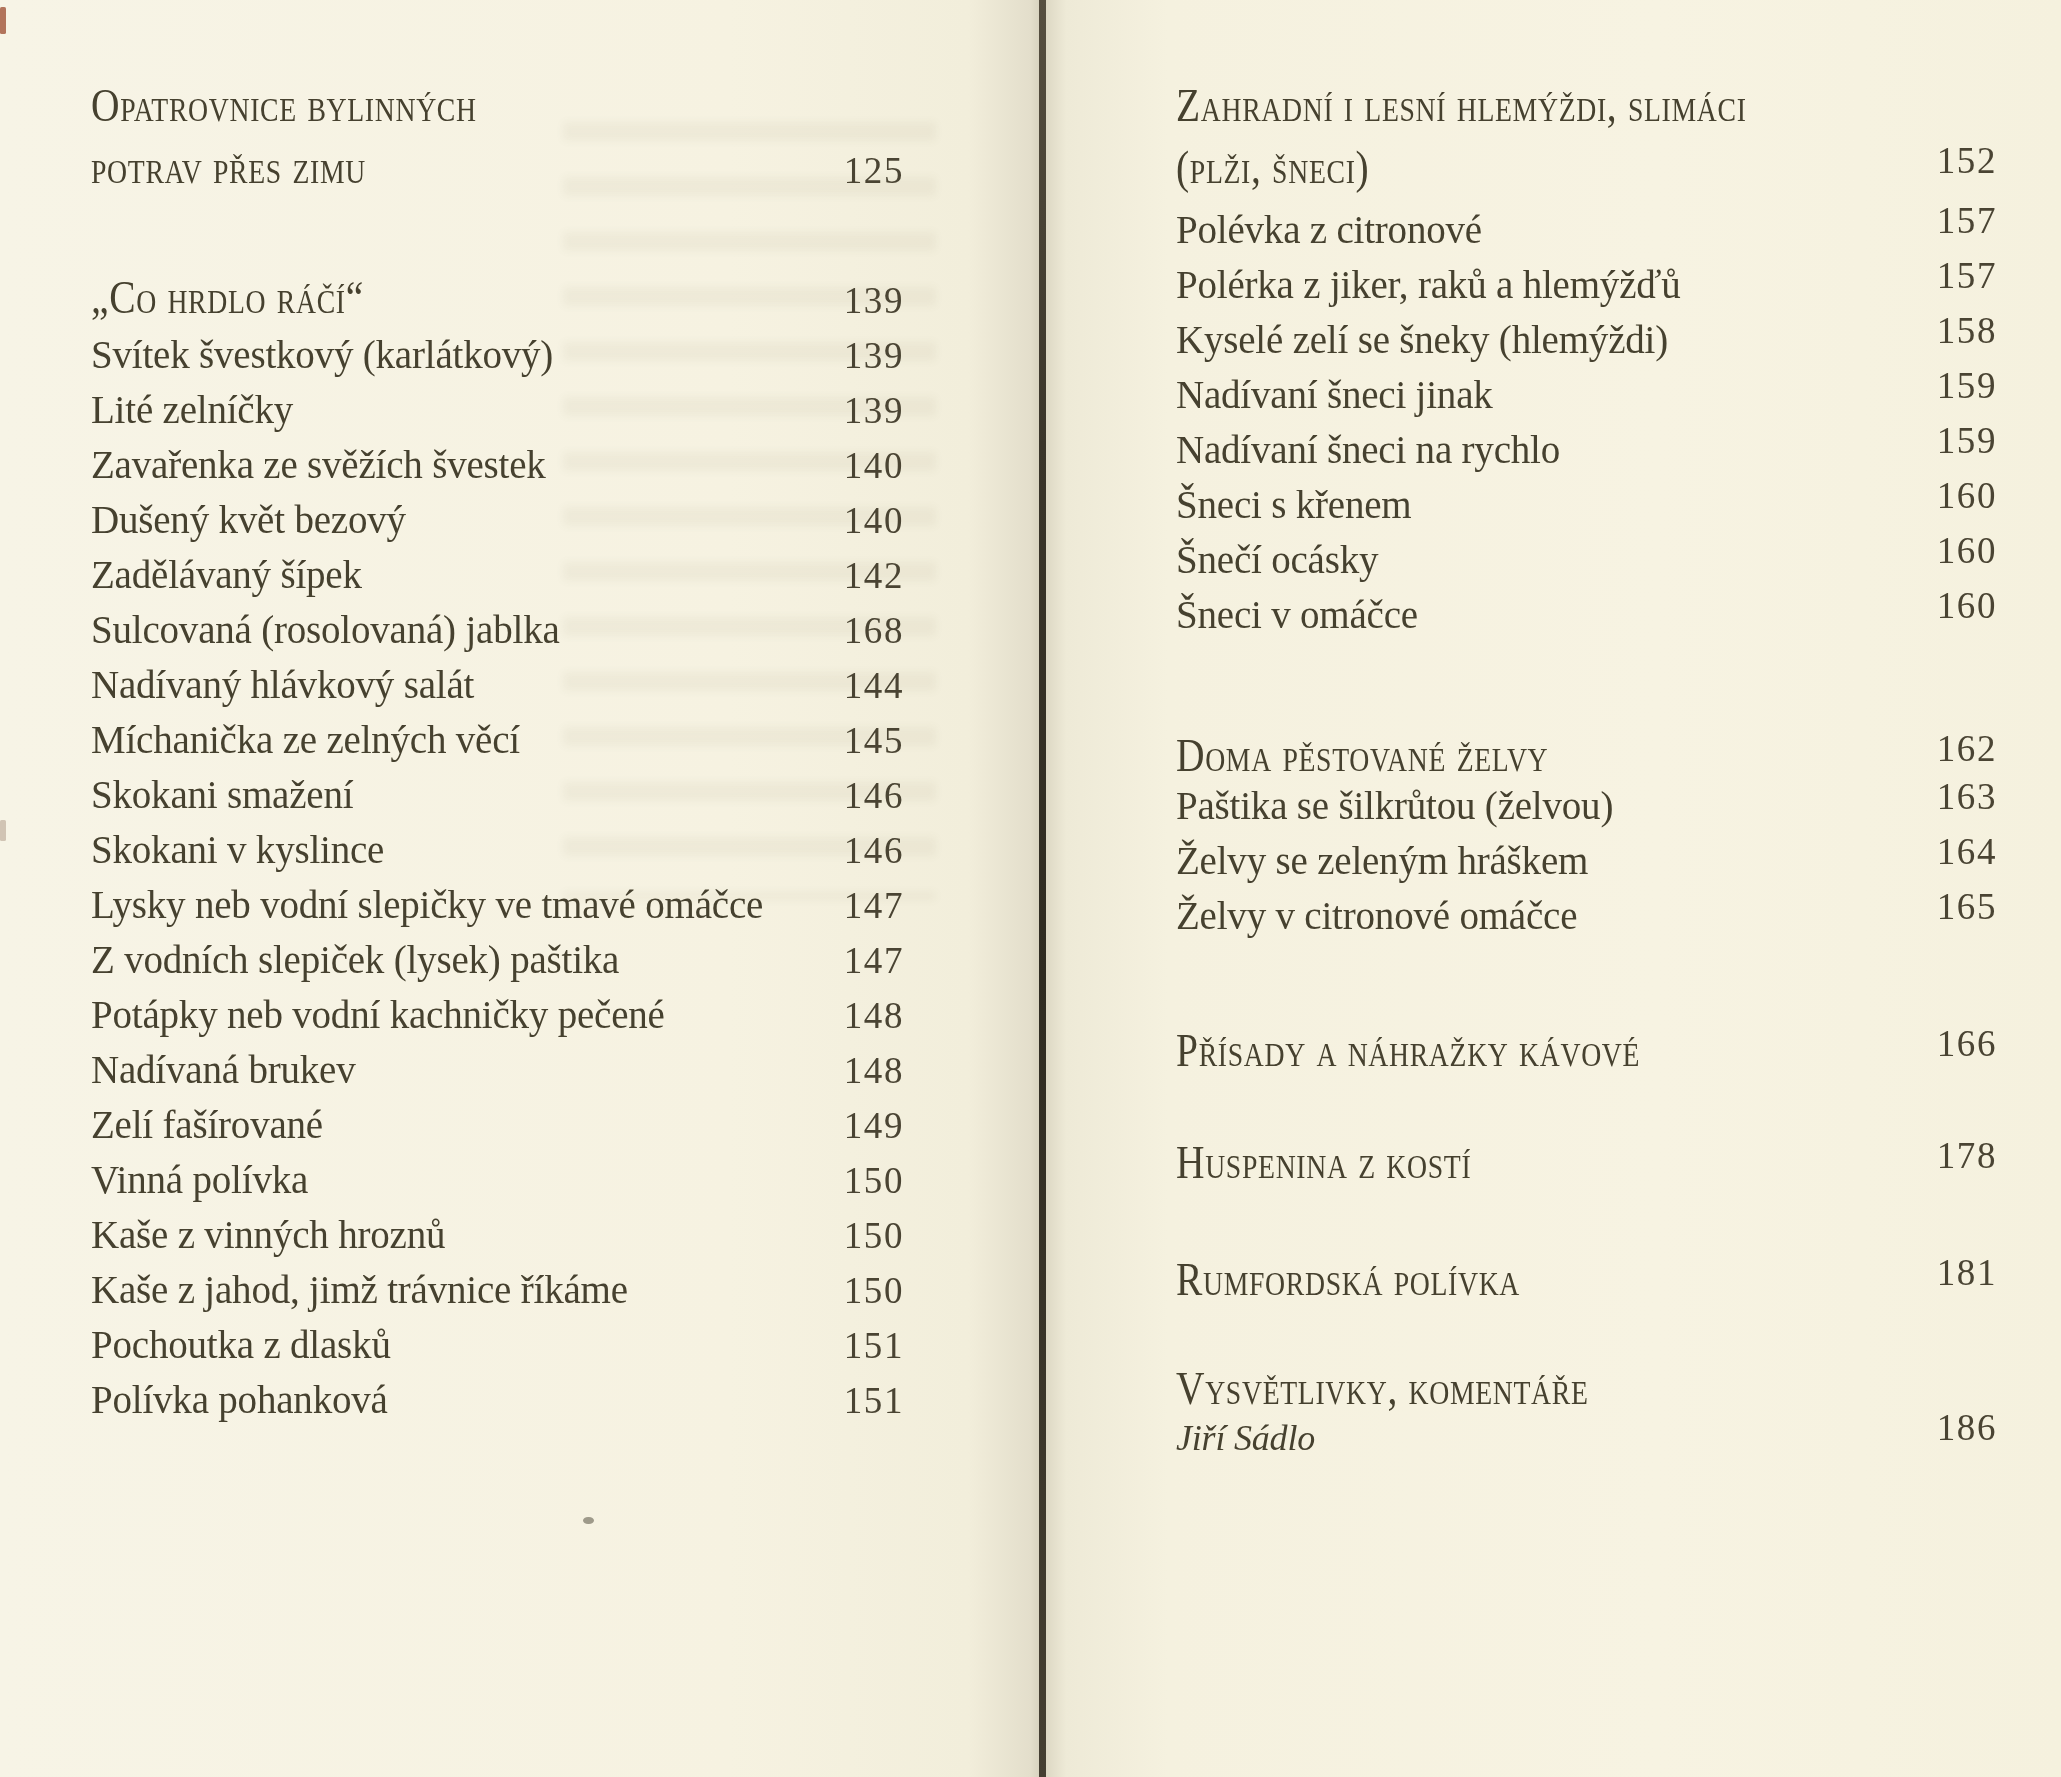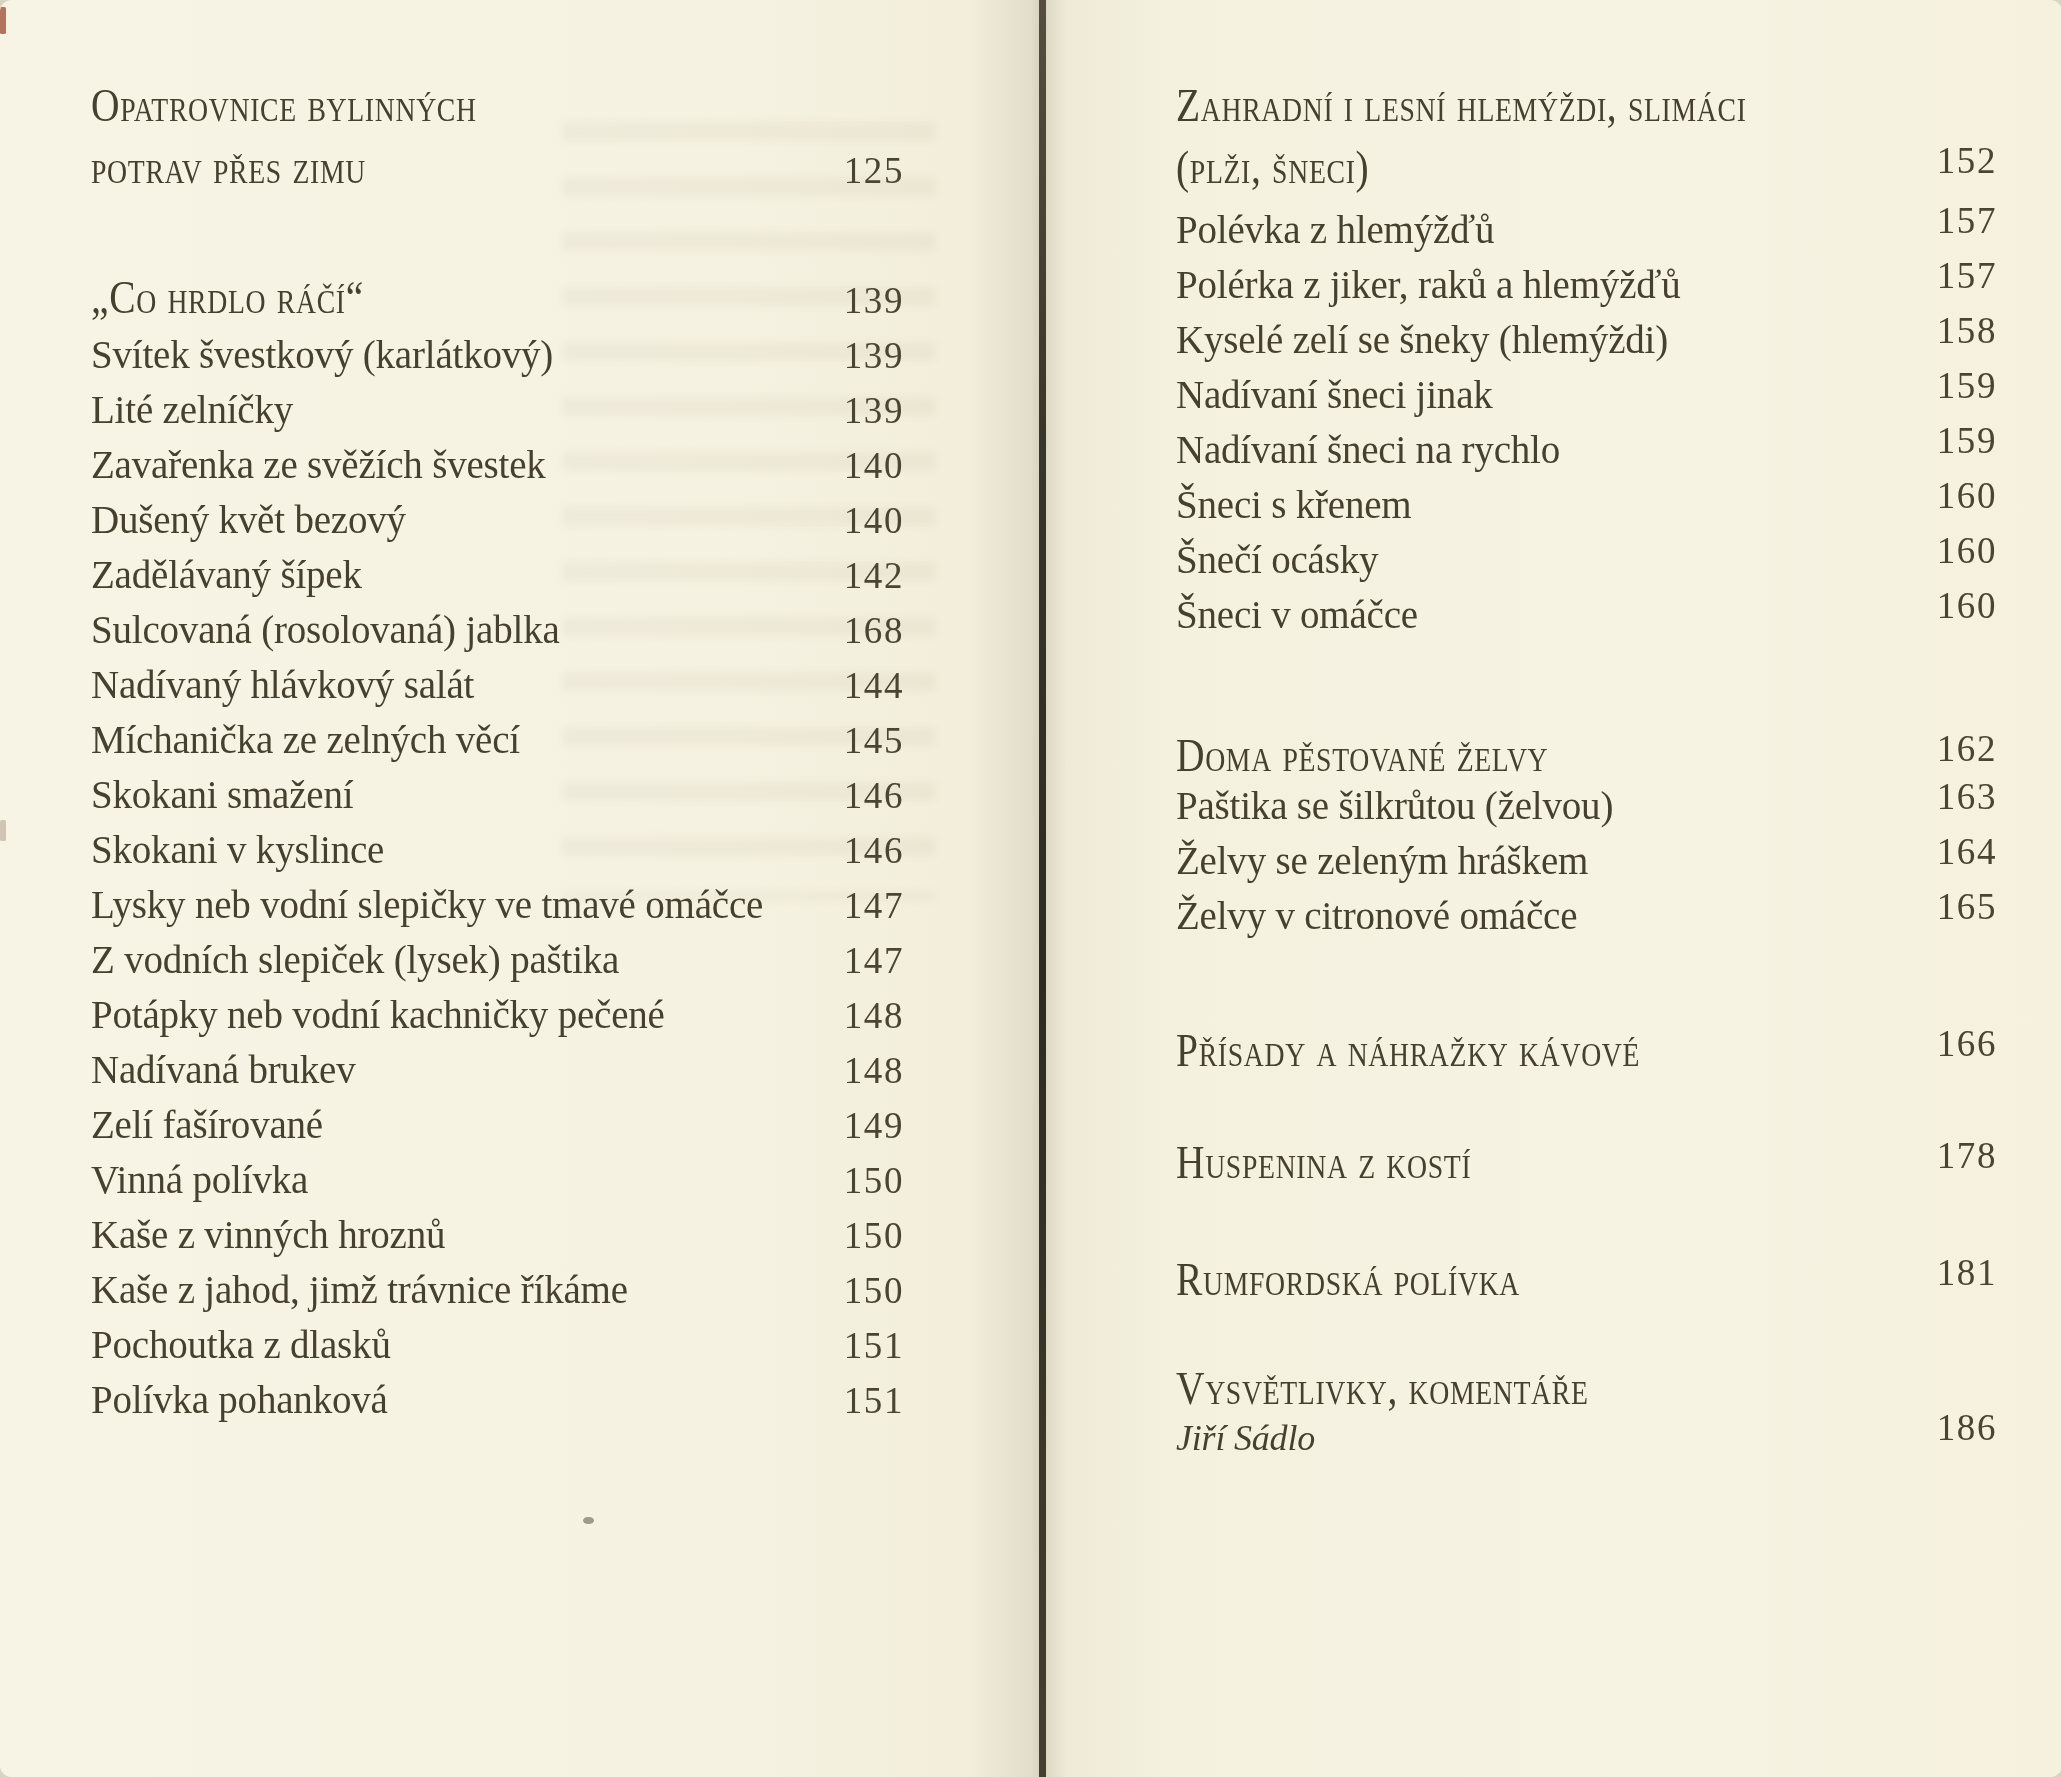--- a/index.html
+++ b/index.html
@@ -4,21 +4,20 @@
 <style>
   html,body{margin:0;padding:0;background:#d8d3c2;}
   .spread{
     position:relative;
     width:2062px;height:1777px;
     background:#f6f2e1;
     overflow:hidden;
     font-family:"Liberation Serif","DejaVu Serif",serif;
     color:#46412f;
     box-shadow:inset 0 0 73px rgba(90,80,50,.10);
-    border-radius:12px;
   }
   .page{position:absolute;top:0;height:100%;}
   .page.left{
     left:0;width:1041px;
     background:linear-gradient(90deg,#f7f4e6 0%,#f6f2e1 70%,#f2eedb 93%,#e3decb 99%,#d6d1bd 100%);
   }
   .page.right{
     left:1046px;width:1016px;
     background:linear-gradient(90deg,#ddd8c4 0%,#eeead7 2%,#f5f1df 12%,#f7f3e2 60%,#f5f1de 100%);
   }
@@ -173,21 +172,21 @@
 
       <div class="row h">
         <span class="label"><span class="sc">Zahradní i lesní hlemýždi, slimáci</span></span>
       </div>
       <div class="row h">
         <span class="label"><span class="sc">(plži, šneci)</span></span>
         <span class="num">152</span>
       </div>
 
       <div class="row" style="margin-top:4.9px">
-          <span class="label">Polévka z hlemýžďů</span>
+          <span class="label">Polévka z citronové</span>
           <span class="num">157</span>
         </div>
       <div class="row">
           <span class="label">Polérka z jiker, raků a hlemýžďů</span>
           <span class="num">157</span>
         </div>
       <div class="row">
           <span class="label">Kyselé zelí se šneky (hlemýždi)</span>
           <span class="num">158</span>
         </div>

